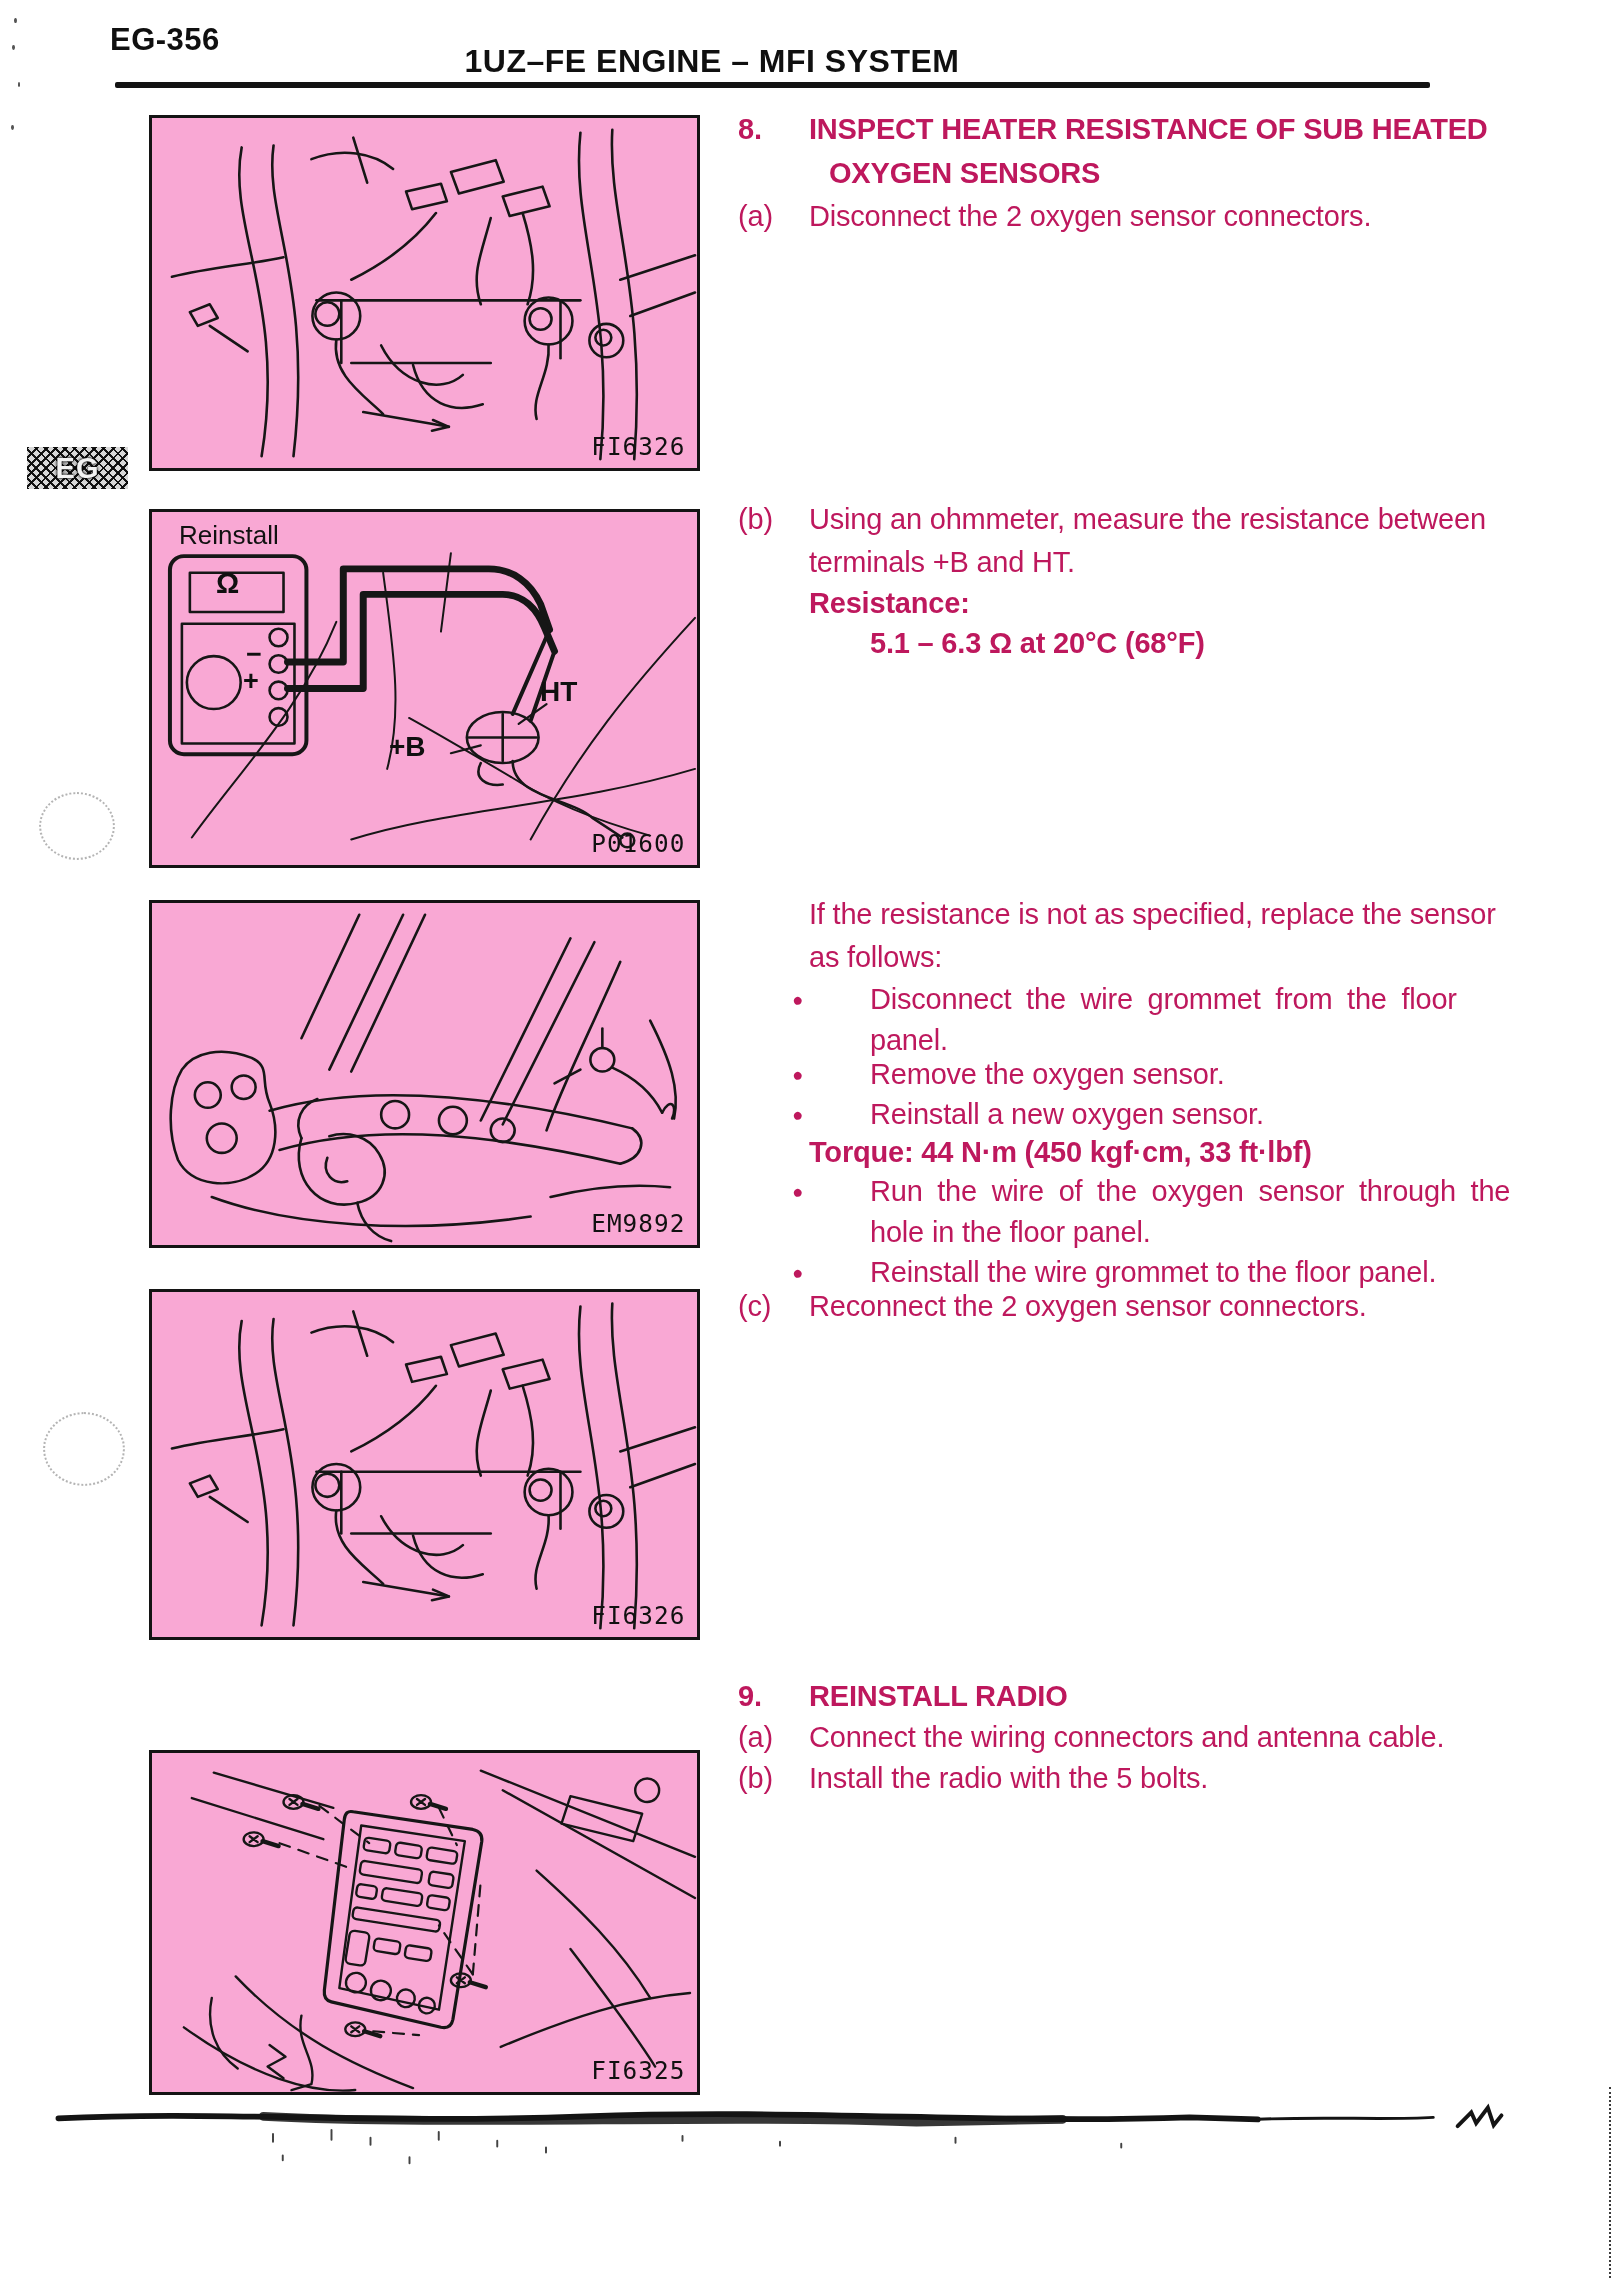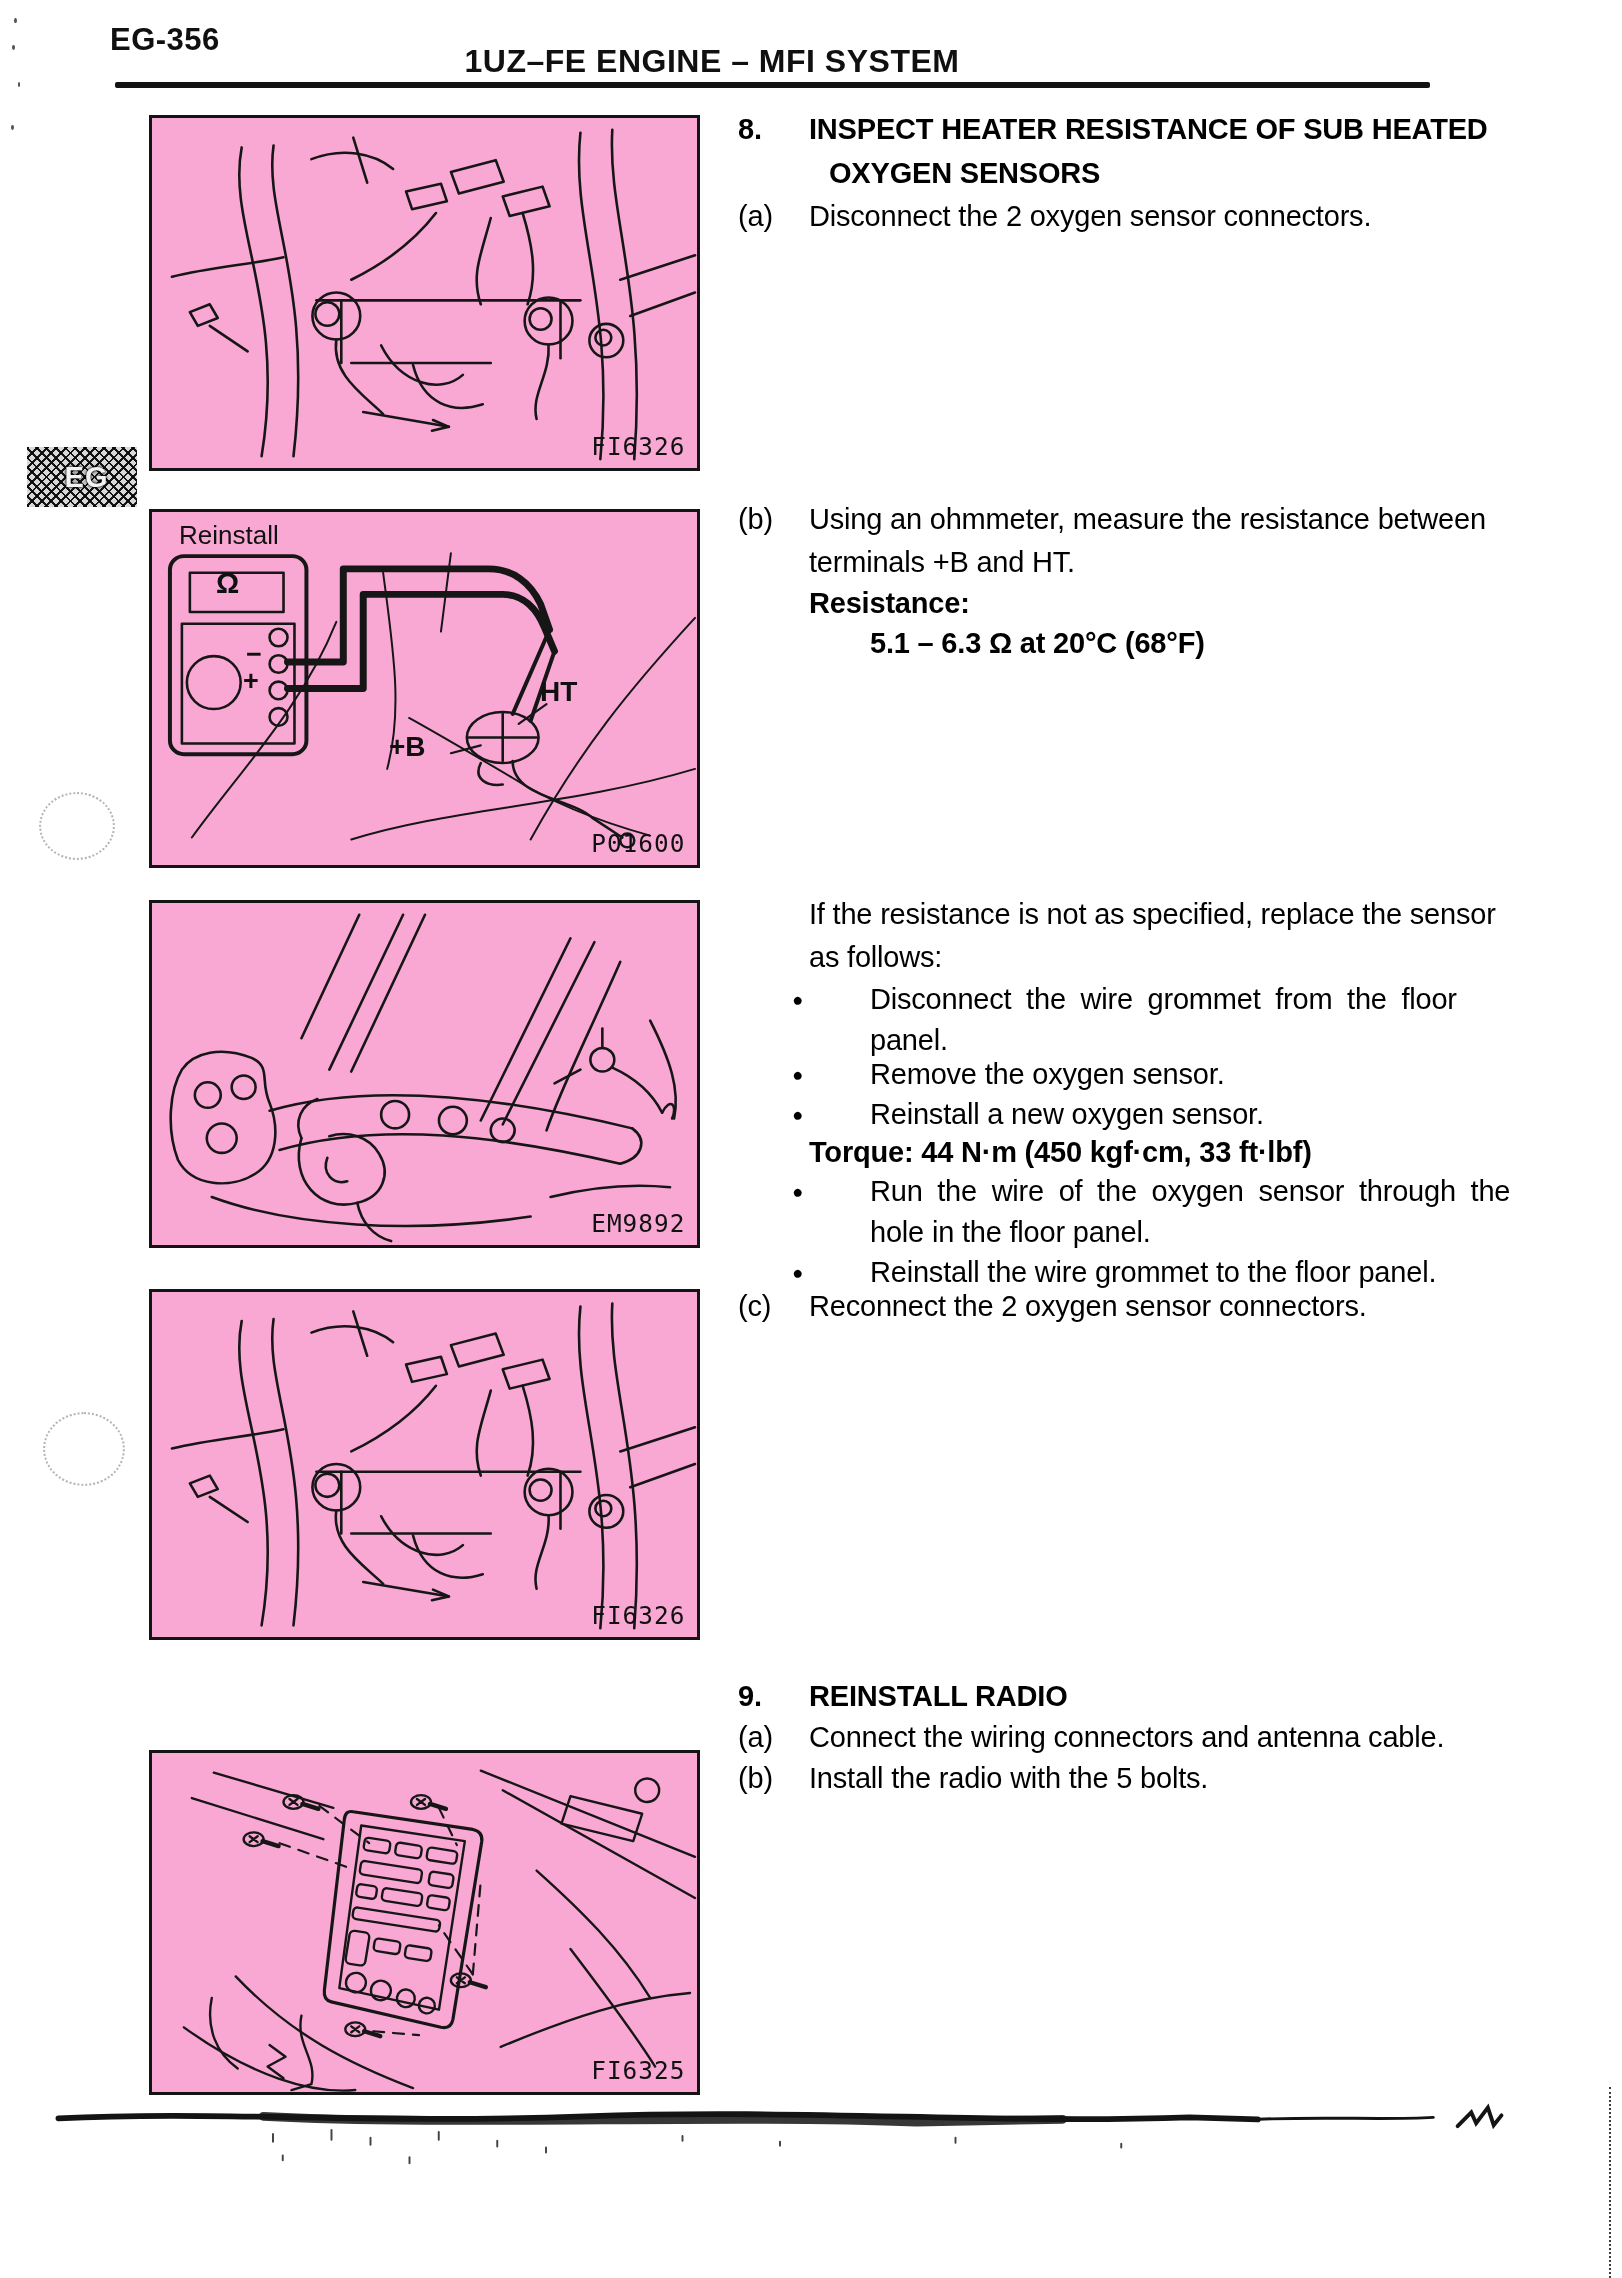--- a/index.html
+++ b/index.html
@@ -9,26 +9,26 @@
     font-family:"Liberation Sans", sans-serif;
     overflow:hidden;
   }
   
   .page-num { position:absolute; left:110px; top:21.5px; font-size:31px; font-weight:bold; letter-spacing:0.5px; }
   .header-title { position:absolute; left:359px; top:43px; width:706px; text-align:center; font-size:32px; font-weight:bold; letter-spacing:0.5px; }
   .header-rule { position:absolute; left:115px; top:82px; width:1315px; height:5.9px; background:#131313; border-radius:2px; }
 
   
   .side-tab {
-    position:absolute; left:27px; top:447px; width:101px; height:60px;
+    position:absolute; left:27px; top:447px; width:101px; height:42px;
     background:
       repeating-linear-gradient(45deg, rgba(10,10,10,.95) 0 2px, rgba(255,255,255,0) 2px 6.8px),
       repeating-linear-gradient(135deg, rgba(10,10,10,.95) 0 2px, rgba(255,255,255,0) 2px 6.8px),
       #d8d8d8;
-    display:flex; align-items:center; justify-content:center;padding-left:9px;
+    display:flex; align-items:center; justify-content:center;
   }
   .side-tab span { font-size:29px; font-weight:bold; color:#f2f2f2; letter-spacing:1px; text-shadow:0 0 3.9px #000, 0 0 2px #000; }
 
   
   .fig { position:absolute; left:149px; width:551px; border:3.9px solid #141414; background:#f9a8d4; box-sizing:border-box; }
   .fig svg { display:block; width:100%; height:100%; }
   .figcode {
     position:absolute; right:11.7px; bottom:6.8px;
     font-family:"DejaVu Sans Mono", monospace; font-size:24.4px; letter-spacing:1px; color:#111;
   }
@@ -39,21 +39,21 @@
   #fig5 { top:1750px; height:345px;text-align:right; }
 
   .ohm-label    { position:absolute; left:27px;  top:7.8px;   font-size:26px; color:#111; }
   .ohm-omega    { position:absolute; left:64px;  top:55px;  font-size:29px; font-weight:bold; }
   .ohm-minus    { position:absolute; left:94px;  top:127px; font-size:27px; font-weight:bold; }
   .ohm-plus     { position:absolute; left:91px;  top:154px; font-size:27px; font-weight:bold; }
   .ohm-ht       { position:absolute; left:388px; top:164px; font-size:28px; font-weight:bold; }
   .ohm-plusb    { position:absolute; left:237px; top:219px; font-size:28px; font-weight:bold; }
 
   
-  .tline { position:absolute; white-space:nowrap; font-size:29px; letter-spacing:-0.2px; color:#000000; }
+  .tline { position:absolute; white-space:nowrap; font-size:29px; letter-spacing:-0.2px; color:#be185d; }
   .bold  { font-weight:bold; }
   .marker { display:inline-block; width:71px; }
   .bmark  { display:inline-block; width:78px; font-size:18.5px; vertical-align:2.9px; }
   .wsp   { word-spacing:6.8px; }
 
   
   .dot { position:absolute; background:#555; border-radius:50%; }
   .ghost-circle { position:absolute; border:2px dotted #9b9b9b; border-radius:50%; opacity:.75; }
   .bottom-art { position:absolute; left:39px; top:2087px; }
   .right-edge-dots { position:absolute; left:1609px; top:2087px; height:191px; width:0; border-left:2.9px dotted #3a3a3a; }

